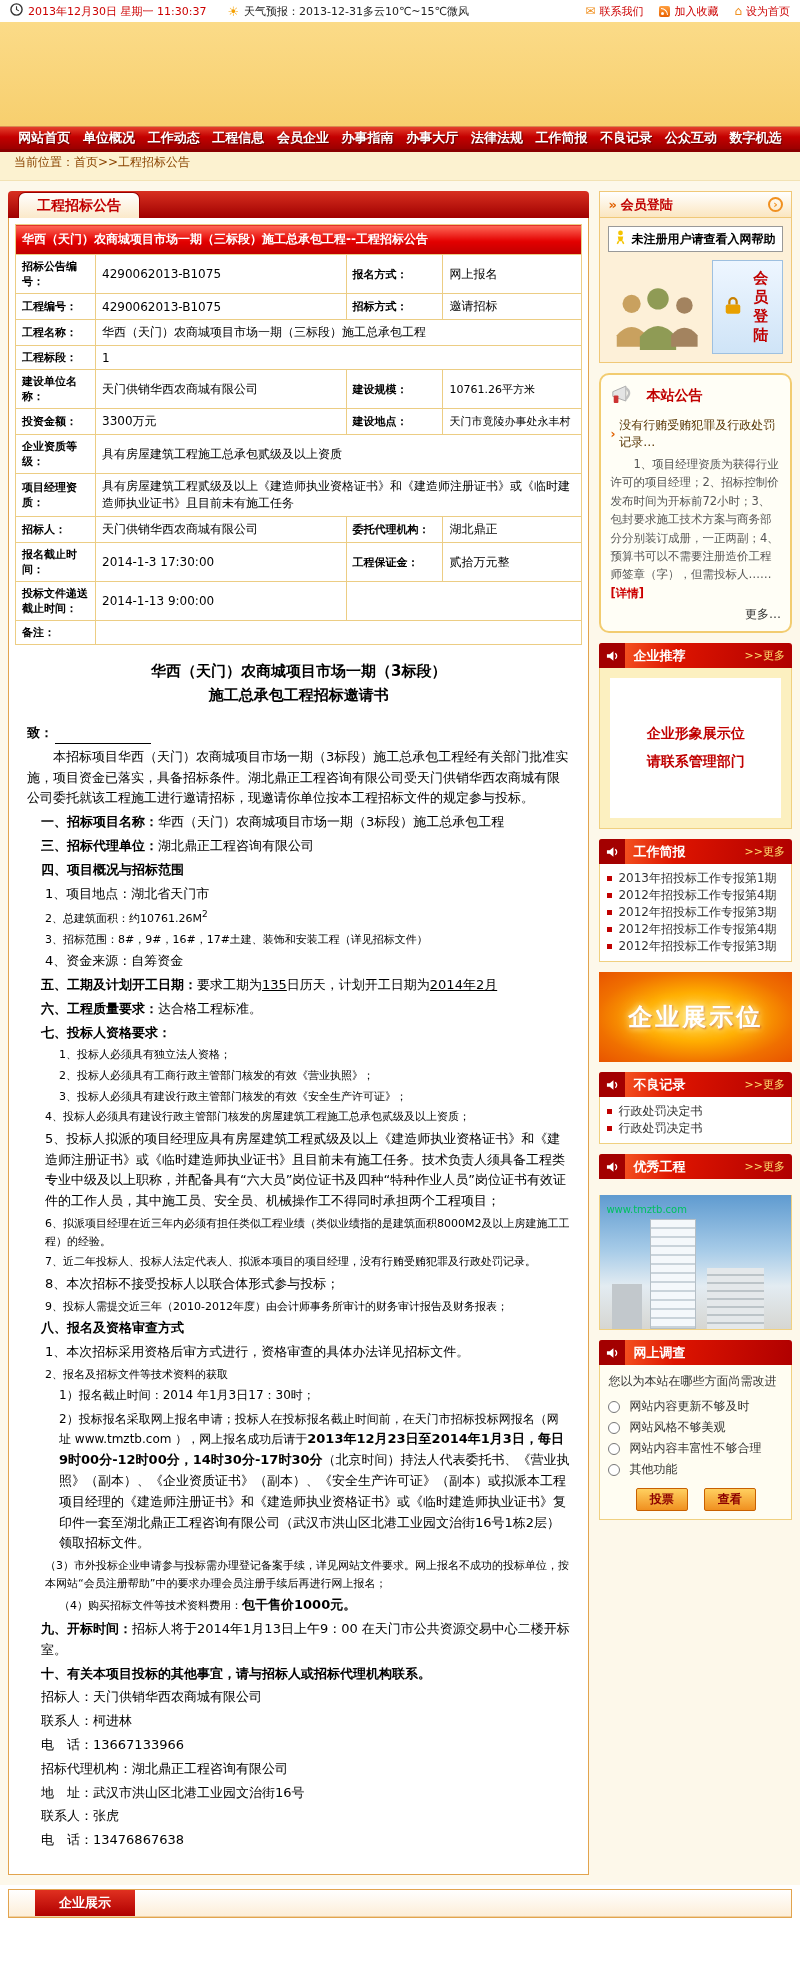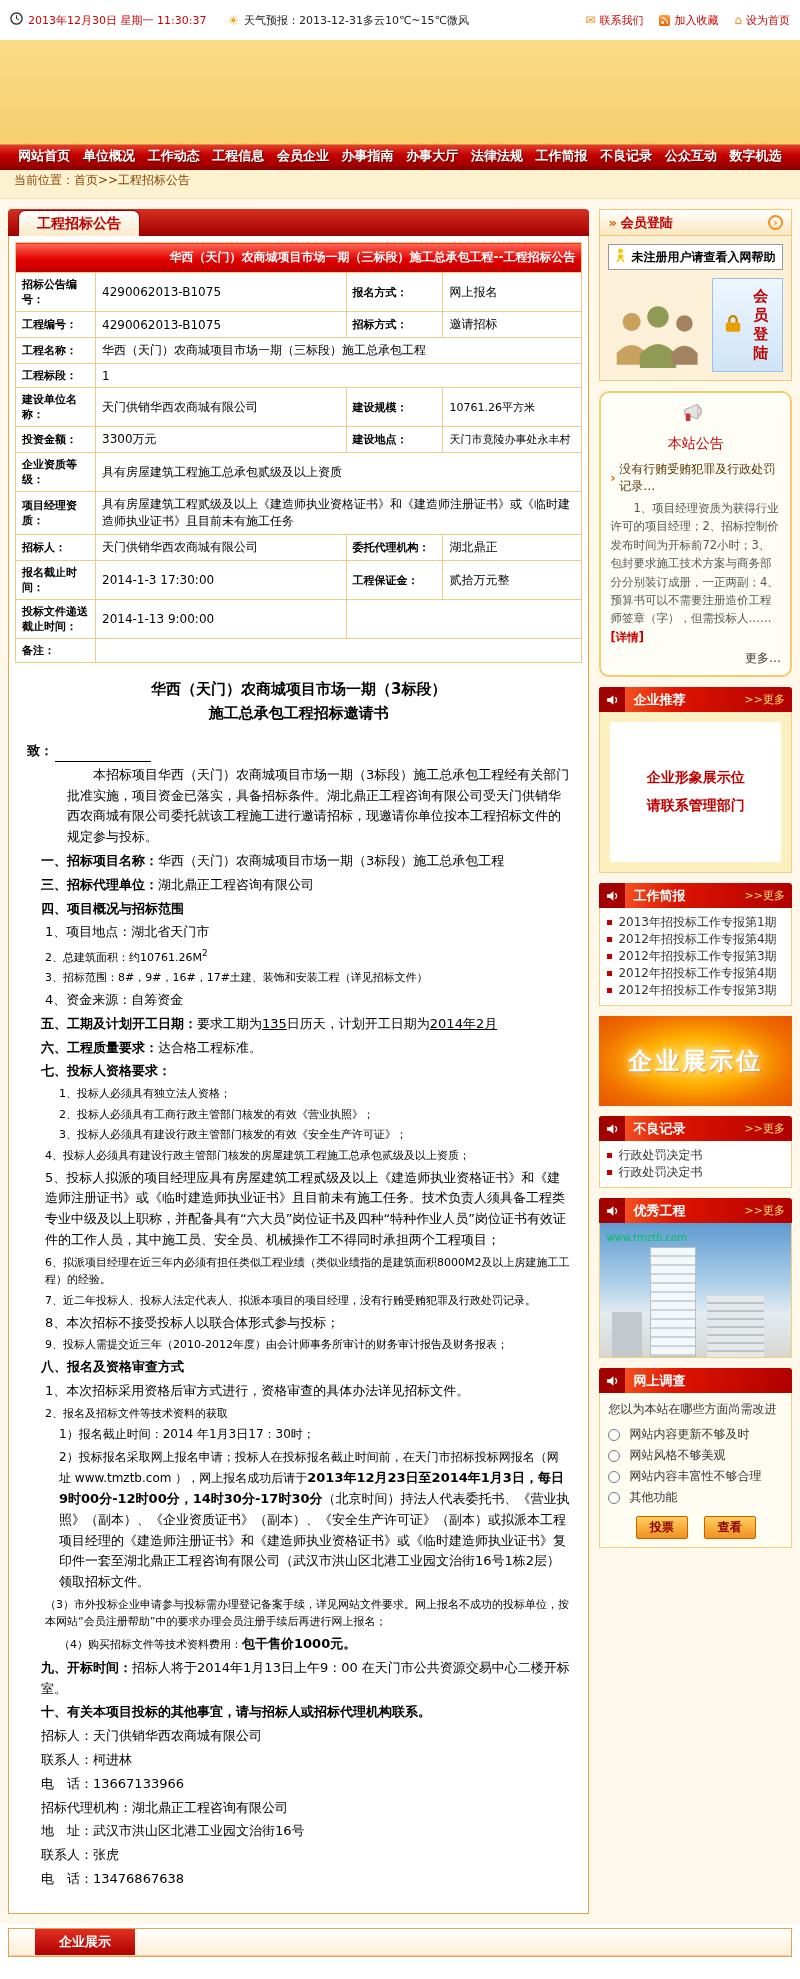--- a/index.html
+++ b/index.html
@@ -1,21 +1,21 @@
 <!DOCTYPE html>
 <html><head>
 <meta charset="utf-8">
 <style>
   *{margin:0;padding:0;box-sizing:border-box;}
   body{width:800px;font-family:"DejaVu Sans","Liberation Sans",sans-serif;background:#fff;color:#000;}
   .page{width:800px;overflow:hidden;}
   a,.link{text-decoration:none;cursor:pointer;}
 
   
-  .topbar{height:40px;display:flex;align-items:center;gap:5px;padding:0 10px;background:#fff;font-size:11px;}
+  .topbar{height:22px;display:flex;align-items:center;gap:5px;padding:0 10px;background:#fff;font-size:11px;}
   .dt{color:#cc0000;}
   .sun{color:#f5a000;font-size:13px;margin-left:16px;}
   .weather{color:#222;}
   .topright{margin-left:auto;display:flex;gap:16px;align-items:center;}
   .tlink{display:flex;align-items:center;gap:4px;color:#cc0000;font-size:11px;}
   .mail,.home{color:#f09020;font-size:12px;}
   .rss{width:11px;height:11px;border-radius:2px;background:linear-gradient(#ffa040,#e86000);position:relative;display:inline-block;}
   .rss::before{content:"";position:absolute;left:2px;bottom:2px;width:3px;height:3px;background:#fff;border-radius:50%;}
   .rss::after{content:"";position:absolute;left:2px;bottom:2px;width:6px;height:6px;border:1.5px solid #fff;border-left:none;border-bottom:none;border-top-right-radius:100%;}
 
@@ -31,55 +31,55 @@
   .leftcol{width:640px;}
   .sidebar{width:212px;display:flex;flex-direction:column;gap:10px;}
 
   
   .tabstrip{height:27px;background:linear-gradient(#d83020,#a00000);border-radius:4px 4px 0 0;display:flex;align-items:flex-end;padding-left:10px;}
   .tab{background:linear-gradient(#ffffff,#fbe9ca);color:#c00000;font-weight:bold;font-size:14px;padding:4px 18px 3px;border-radius:7px 7px 0 0;border:1px solid #990000;border-bottom:none;}
   .contentbox{border:1px solid #e2a44e;border-top:none;background:#fff;padding:6px 6px 14px;}
 
   table.tender{width:100%;border-collapse:collapse;font-size:12px;table-layout:fixed;}
   .tender td{border:1px solid #eccd84;padding:4px 6px;vertical-align:middle;word-break:break-all;}
-  .tender .thead{background:linear-gradient(#ff6a58,#e30000 55%,#c00000);color:#fff;font-weight:bold;text-align:right;height:30px;font-size:12px;}
+  .tender .thead{background:linear-gradient(#ff6a58,#e30000 55%,#c00000);color:#fff;font-weight:bold;text-align:left;height:30px;font-size:12px;}
   .tender .lab{font-weight:bold;font-size:11px;}
   .tender td.small{font-size:11px;}
   col.c1{width:76px;}col.c2{width:238px;}col.c3{width:92px;}col.c4{width:132px;}
 
   
   .article{padding:14px 12px 6px;font-size:13px;line-height:1.6;color:#000;}
   .art-title{text-align:center;font-weight:bold;font-size:15px;line-height:1.6;}
   .ln{margin:3px 0;}
   .hd{font-weight:bold;}
   .lv1{padding-left:14px;}
   .lv2{padding-left:18px;}
   .lv3{padding-left:32px;}
   .sm{font-size:11px;}
   .md{font-size:12px;}
-  .indent{text-indent:2em;margin-left:40px;}
+  .indent{text-indent:2em;}
   .to-line{font-weight:bold;}
   .blank{display:inline-block;width:96px;border-bottom:1px solid #000;height:14px;vertical-align:bottom;margin-left:2px;}
   .u{text-decoration:underline;}
   .b{font-weight:bold;}
   sup{font-size:9px;}
 
   
   .panel-login{border:1px solid #f0c878;background:#fdf0d8;}
   .login-head{height:26px;display:flex;align-items:center;gap:4px;padding:0 8px;background:linear-gradient(#ffffff,#fbe6c0);color:#c00000;font-weight:bold;font-size:13px;border-bottom:1px solid #f0c878;}
   .chev{color:#e06000;}
   .circ{margin-left:auto;width:15px;height:15px;border:2px solid #f09020;border-radius:50%;color:#f09020;display:flex;align-items:center;justify-content:center;font-size:11px;font-weight:bold;line-height:1;}
   .login-body{padding:8px;}
   .helpbox{background:#fff;border:1px solid #999;display:flex;align-items:center;gap:5px;padding:3px 6px;font-weight:bold;font-size:12px;white-space:nowrap;}
   .login-row{display:flex;align-items:flex-end;gap:4px;margin-top:8px;}
   .loginbtn{display:flex;align-items:center;gap:6px;background:linear-gradient(#eef6ff,#cfe4f7);border:1px solid #9ec0e0;padding:8px 10px;color:#c00000;font-weight:bold;font-size:15px;cursor:pointer;}
 
   
   .panel-notice{border:2px solid #f2cc70;border-radius:10px;background:#fffef6;padding:8px 9px;}
-  .notice-head{display:flex;align-items:center;gap:8px;color:#c00000;font-weight:normal;font-size:14px;flex-direction:column;}
+  .notice-head{display:flex;align-items:center;gap:8px;color:#c00000;font-weight:bold;font-size:14px;}
   .notice-link{font-size:12px;color:#553300;margin:8px 0 4px;display:flex;gap:4px;align-items:center;}
   .notice-link .arr{color:#e06000;font-weight:bold;}
   .notice-body{font-size:11.5px;color:#555;line-height:1.6;text-indent:2em;}
   .detail{color:#cc0000;font-weight:bold;}
   .notice-more{text-align:right;font-size:12px;color:#333;margin-top:4px;}
 
   
   .rhead{height:25px;background:linear-gradient(100deg,#ff7030,#dd1400 40%,#b00000);display:flex;align-items:center;color:#fff;font-weight:bold;font-size:13px;border-radius:3px 3px 0 0;overflow:hidden;}
   .spk{width:26px;height:100%;background:#a30000;display:flex;align-items:center;justify-content:center;margin-right:8px;flex:none;}
   .rhead .more{margin-left:auto;margin-right:7px;color:#ffe070;font-size:11px;font-weight:normal;}
@@ -430,21 +430,21 @@
         <div class="rhead">
           <span class="spk">
               <svg width="13" height="12" viewBox="0 0 14 12">
                 <path d="M1 4 h3 l4-3 v10 l-4-3 H1 Z" fill="#fff"></path>
                 <path d="M10 3 q3 3 0 6" stroke="#fff" stroke-width="1.4" fill="none"></path>
               </svg>
             </span>
           <span>优秀工程</span>
           <a class="more">&gt;&gt;更多</a>
         </div>
-        <a class="exc-body" style="display:block;">
+        <a class="exc-body" style="display:block;margin-top:16px;">
           <span class="exc-mark">www.tmztb.com</span>
           <span class="bld1"></span>
           <span class="bld2"></span>
           <span class="bld3"></span>
         </a>
       </div>
 
       <div>
         <div class="rhead">
           <span class="spk">

